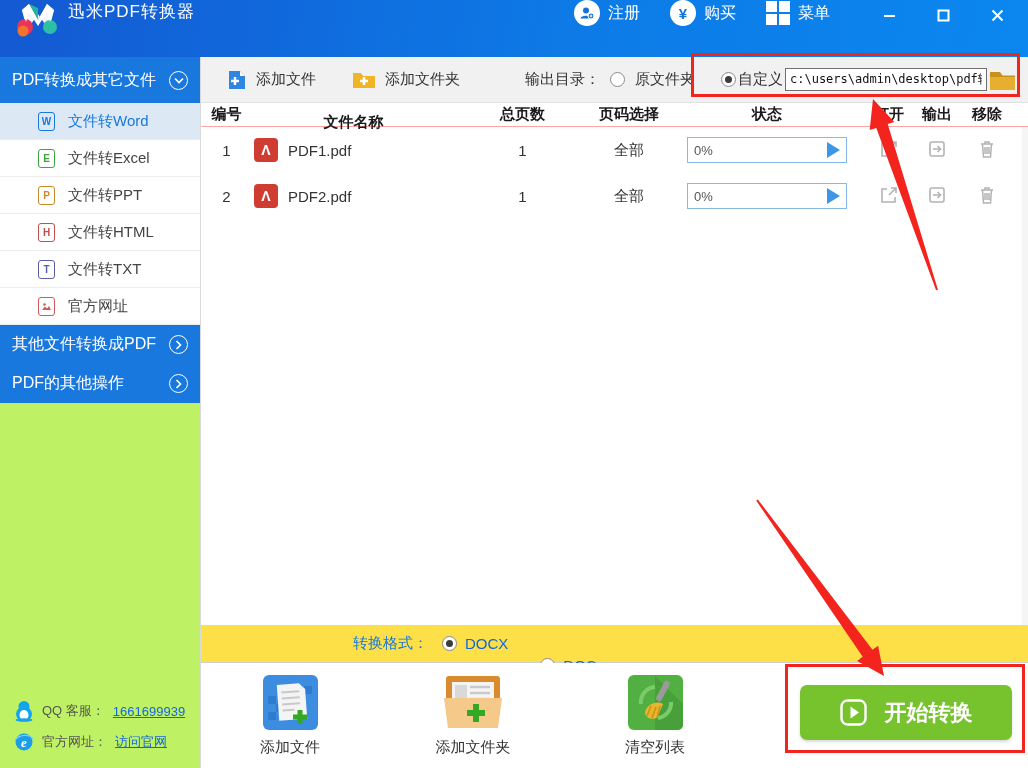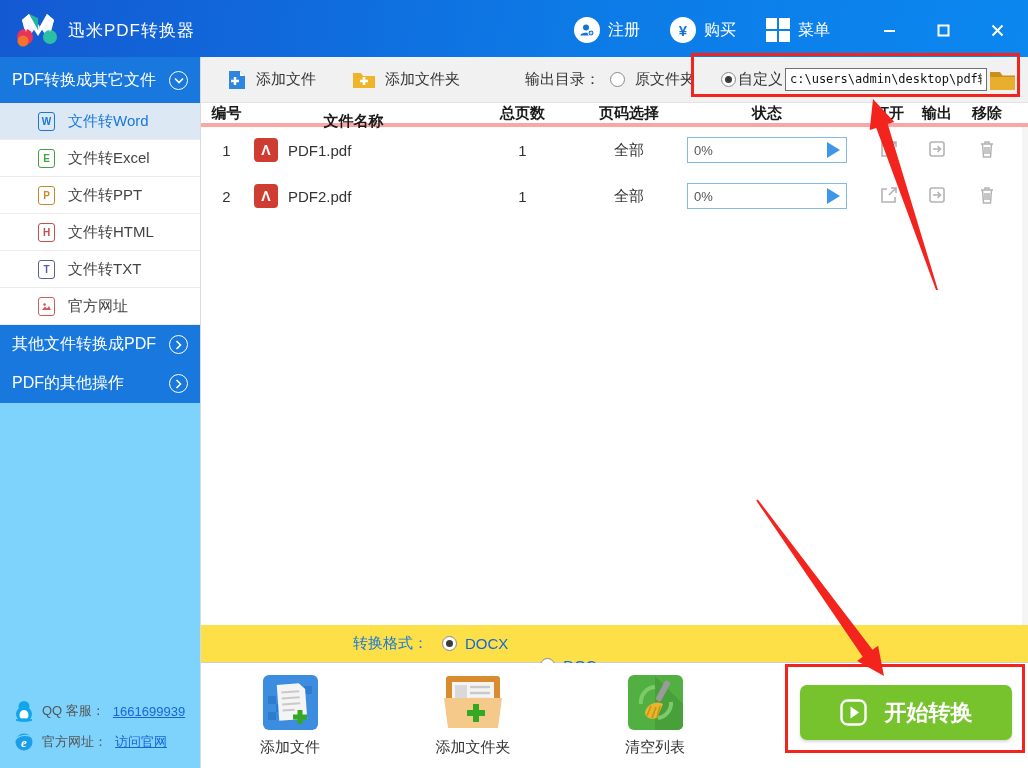--- a/index.html
+++ b/index.html
@@ -2,35 +2,35 @@
 <html><head>
 <meta charset="utf-8">
 <style>
   * { margin:0; padding:0; box-sizing:border-box; }
   body { font-family:"Liberation Sans", sans-serif; background:#888; }
   .screen { position:relative; width:1028px; height:768px; background:#fff; overflow:hidden; }
 
   
   .titlebar { position:absolute; left:0; top:0; width:1028px; height:60px;
     background:linear-gradient(100deg,#1459d2 0%,#0d7ae6 55%,#0b87ef 100%);
-    display:flex; align-items:center; padding:0 16px; color:#fff; }
+    display:flex; align-items:flex-start; padding:0 16px; color:#fff; }
   .logo { width:44px; height:40px; margin-right:8px; }
   .app-title { font-size:17px; letter-spacing:1px; }
   .nav { margin-left:auto; display:flex; align-items:center; gap:30px; }
   .nav-item { display:flex; align-items:center; gap:8px; font-size:16px; cursor:pointer; }
   .circle-ic { width:26px; height:26px; border-radius:50%; background:#fff; color:#1274d8;
     display:flex; align-items:center; justify-content:center; font-weight:bold; font-size:15px; }
   .menu-grid { width:24px; height:24px; display:grid; grid-template-columns:11px 11px; grid-template-rows:11px 11px; gap:2px; }
   .menu-grid span { background:#fff; }
   .win-controls { display:flex; align-items:center; gap:24px; margin-left:44px; }
   .win-btn { width:30px; height:30px; display:flex; align-items:center; justify-content:center;
     color:#fff; font-size:17px; cursor:pointer; }
 
   
-  .sidebar { position:absolute; left:0; top:57px; width:201px; height:711px; background:#7dd3fc;
+  .sidebar { position:absolute; left:0; top:57px; width:201px; height:711px; background:#bef264;
     border-right:1px solid #d9d9d9; display:flex; flex-direction:column; }
   .side-header { height:46px; background:#1878dd; color:#fff; font-size:16px;
     display:flex; align-items:center; padding:0 12px; flex:none; cursor:pointer; }
   .side-header.h2 { height:39px; }
   .side-header .chev { margin-left:auto; }
   .chev-circle { width:19px; height:19px; border:1.6px solid #fff; border-radius:50%;
     display:flex; align-items:center; justify-content:center; }
   .chev-circle svg { display:block; }
   .side-item { height:37px; background:#fff; display:flex; align-items:center;
     padding-left:38px; gap:13px; font-size:15px; color:#444; border-bottom:1px solid #ececec; cursor:pointer; flex:none; }
@@ -57,21 +57,21 @@
     display:inline-flex; align-items:center; justify-content:center; flex:none; cursor:pointer; }
   .radio.on::after { content:""; width:7px; height:7px; border-radius:50%; background:#3b3b3b; }
   .radio-lbl { cursor:pointer; }
   .custom-wrap { display:flex; align-items:center; gap:2px; margin-left:16px; }
   .path-input { width:202px; height:23px; border:1px solid #707070; background:#fff;
     font-family:"DejaVu Sans Mono", monospace; font-size:12px; padding:0 4px; color:#111; }
   .folder-btn { width:27px; height:22px; cursor:pointer; }
 
   
   .thead { height:24px; display:flex; align-items:center; font-weight:bold; font-size:15px;
-    color:#1a1a1a; border-bottom:4px solid #fca5a5; background:#fff; }
+    color:#1a1a1a; border-bottom:1px solid #fca5a5; background:#fff; }
   .rows-area { height:498px; background:#fff; border-right:6px solid #f5f5f5; }
   .trow { height:46px; display:flex; align-items:center; font-size:15px; color:#333; }
   .c1{width:51px; text-align:center;} .c2{width:203px; display:flex; align-items:center; gap:10px; padding-left:2px;}
   .c3{width:135px; text-align:center;} .c4{width:78px; text-align:center;}
   .c5{width:198px; display:flex; justify-content:center;}
   .c6{width:46px; text-align:center;} .c7{width:50px; text-align:center;} .c8{width:50px; text-align:center;}
   .thead .c2 { justify-content:center; padding-left:0;margin-top:16px; }
   .pdf-ic { width:24px; height:24px; border-radius:4px; background:#ce3c32; color:#fff;
     display:flex; align-items:center; justify-content:center; font-size:14px; font-weight:bold; flex:none; }
   .progress { width:160px; height:26px; border:1px solid #85b9e5; background:#fff;

